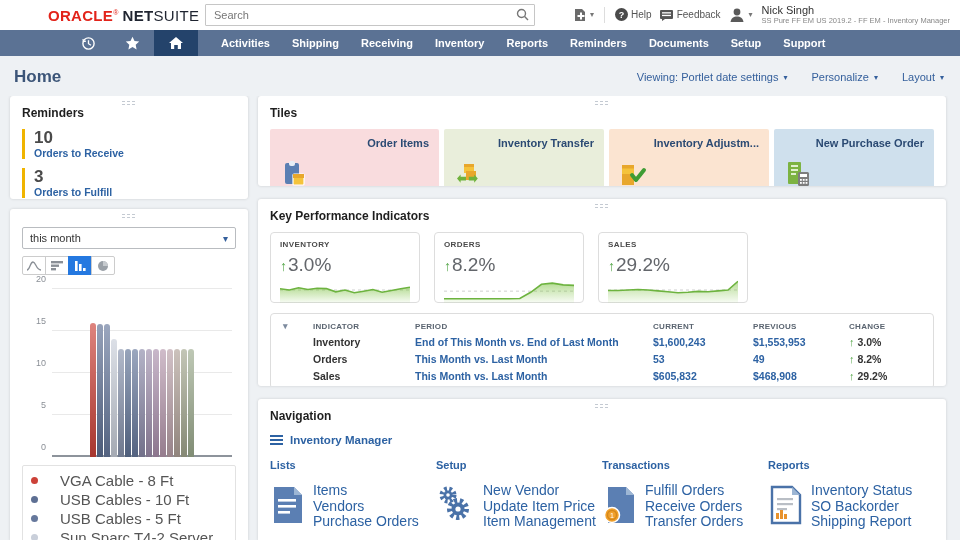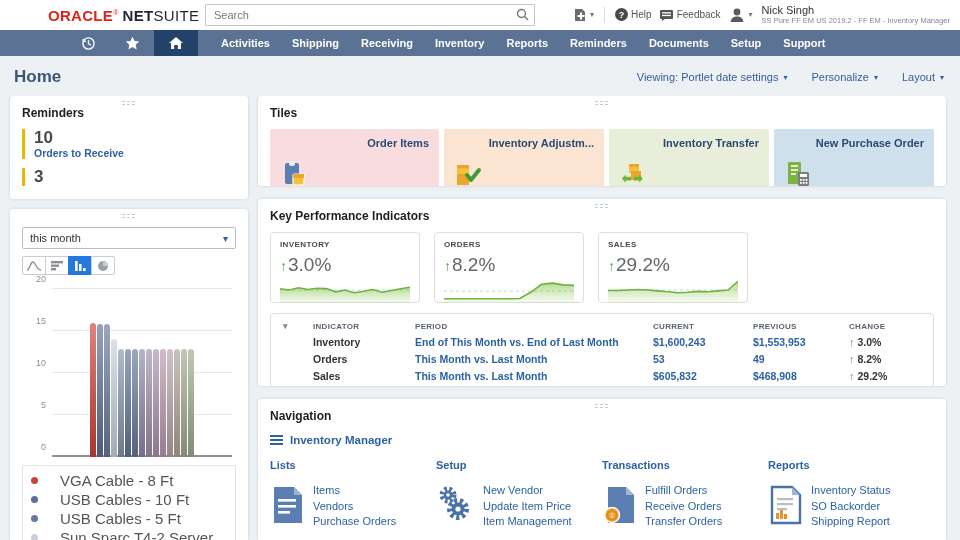--- a/index.html
+++ b/index.html
@@ -103,21 +103,21 @@
   
   .navigation { flex:1; }
   .nav-role { margin-top:11px; display:flex; align-items:center; gap:7px; cursor:pointer; }
   .hamburger { display:flex; flex-direction:column; gap:2px; }
   .hamburger span { width:13px; height:2px; background:#2d62a3; }
   .nav-role-label { font-size:11.5px; font-weight:700; color:#2d62a3; }
   .nav-cols { display:grid; grid-template-columns:repeat(4,1fr); margin-top:13px; }
   .nav-col-header { font-size:11px; font-weight:700; color:#2d62a3; cursor:pointer; }
   .nav-col-body { display:flex; gap:9px; margin-top:12px; align-items:flex-start; }
   .nav-links { display:flex; flex-direction:column; }
-  .nav-link { font-size:11px; color:#2d62a3; line-height:15.5px; cursor:pointer; }
+  .nav-link { font-size:14px; color:#2d62a3; line-height:15.5px; cursor:pointer; }
   .nav-col-icon { flex:none; margin-top:2px; }
 </style>
 </head>
 <body>
 
 <svg width="0" height="0" style="position:absolute">
   <defs>
     <linearGradient id="gradGreen" x1="0" y1="0" x2="0" y2="1">
       <stop offset="0" stop-color="#7dc142" stop-opacity="0.55"></stop>
       <stop offset="1" stop-color="#7dc142" stop-opacity="0.05"></stop>
@@ -230,20 +230,21 @@
 
       <section class="portlet reminders">
         <span class="grip"></span>
         <div class="portlet-title">Reminders</div>
         <div class="rem-item">
           <div class="rem-count">10</div>
           <div class="rem-label">Orders to Receive</div>
         </div>
         <div class="rem-item">
           <div class="rem-count">3</div>
+          <div class="rem-label">Orders to Fulfill</div>
         </div>
       </section>
 
       <section class="portlet top15">
         <span class="grip"></span>
         <div class="range-select">
           <span>this month</span>
           <span class="caret">▾</span>
         </div>
         <div class="chart-btns">
@@ -332,37 +333,37 @@
         <div class="tiles-row">
           <div class="tile" style="background: rgb(249, 220, 222); padding-left: 19px;">
             <div class="tile-label">Order Items</div>
             <svg class="tile-icon" width="30" height="30" viewBox="0 0 30 30">
                 <rect x="6" y="4" width="14" height="21" rx="2" fill="#5b7fb3"></rect>
                 <rect x="10" y="2" width="6" height="5" rx="2" fill="#e8eef6"></rect>
                 <rect x="14" y="15" width="11" height="11" rx="1" fill="#f5c33b" stroke="#fff" stroke-width="1.2"></rect>
                 <rect x="14" y="15" width="11" height="4" fill="#e8a72c"></rect>
               </svg>
           </div>
-          <div class="tile" style="background: rgb(251, 228, 209);">
-            <div class="tile-label">Inventory Adjustm...</div>
-            <svg class="tile-icon" width="30" height="30" viewBox="0 0 30 30">
-                <rect x="4" y="6" width="12" height="10" fill="#f5c33b"></rect>
-                <rect x="4" y="6" width="12" height="3.5" fill="#e8a72c"></rect>
-                <rect x="4" y="15" width="12" height="11" fill="#e8a72c"></rect>
-                <path d="M14 16 l4 5 8-10" fill="none" stroke="#3f9c35" stroke-width="4" stroke-linecap="round" stroke-linejoin="round"></path>
-              </svg>
-          </div>
           <div class="tile" style="background: rgb(233, 238, 219);">
             <div class="tile-label">Inventory Transfer</div>
             <svg class="tile-icon" width="32" height="30" viewBox="0 0 32 30">
                 <rect x="11" y="5" width="10" height="9" fill="#f5c33b"></rect>
                 <rect x="11" y="5" width="10" height="3" fill="#e8a72c"></rect>
                 <rect x="13" y="12" width="10" height="9" fill="#e8a72c"></rect>
                 <path d="M10 22 l-6 0 0-2.5-4 4.5 4 4.5 0-2.5 6 0z" fill="#6fb23c" transform="translate(4,-2) scale(0.9)"></path>
                 <path d="M22 22 l6 0 0-2.5 4 4.5-4 4.5 0-2.5-6 0z" fill="#6fb23c" transform="translate(-4,-2) scale(0.9)"></path>
+              </svg>
+          </div>
+          <div class="tile" style="background: rgb(251, 228, 209);">
+            <div class="tile-label">Inventory Adjustm...</div>
+            <svg class="tile-icon" width="30" height="30" viewBox="0 0 30 30">
+                <rect x="4" y="6" width="12" height="10" fill="#f5c33b"></rect>
+                <rect x="4" y="6" width="12" height="3.5" fill="#e8a72c"></rect>
+                <rect x="4" y="15" width="12" height="11" fill="#e8a72c"></rect>
+                <path d="M14 16 l4 5 8-10" fill="none" stroke="#3f9c35" stroke-width="4" stroke-linecap="round" stroke-linejoin="round"></path>
               </svg>
           </div>
           <div class="tile" style="background: rgb(207, 224, 237);">
             <div class="tile-label">New Purchase Order</div>
             <svg class="tile-icon" width="30" height="30" viewBox="0 0 30 30">
                 <rect x="5" y="3" width="13" height="22" rx="1" fill="#7cb342"></rect>
                 <rect x="8" y="6" width="7" height="2" fill="#dff0cf"></rect>
                 <rect x="8" y="10" width="7" height="2" fill="#dff0cf"></rect>
                 <rect x="8" y="14" width="5" height="2" fill="#dff0cf"></rect>
                 <rect x="15" y="13" width="11" height="14" rx="1.5" fill="#7d7d7d"></rect>

